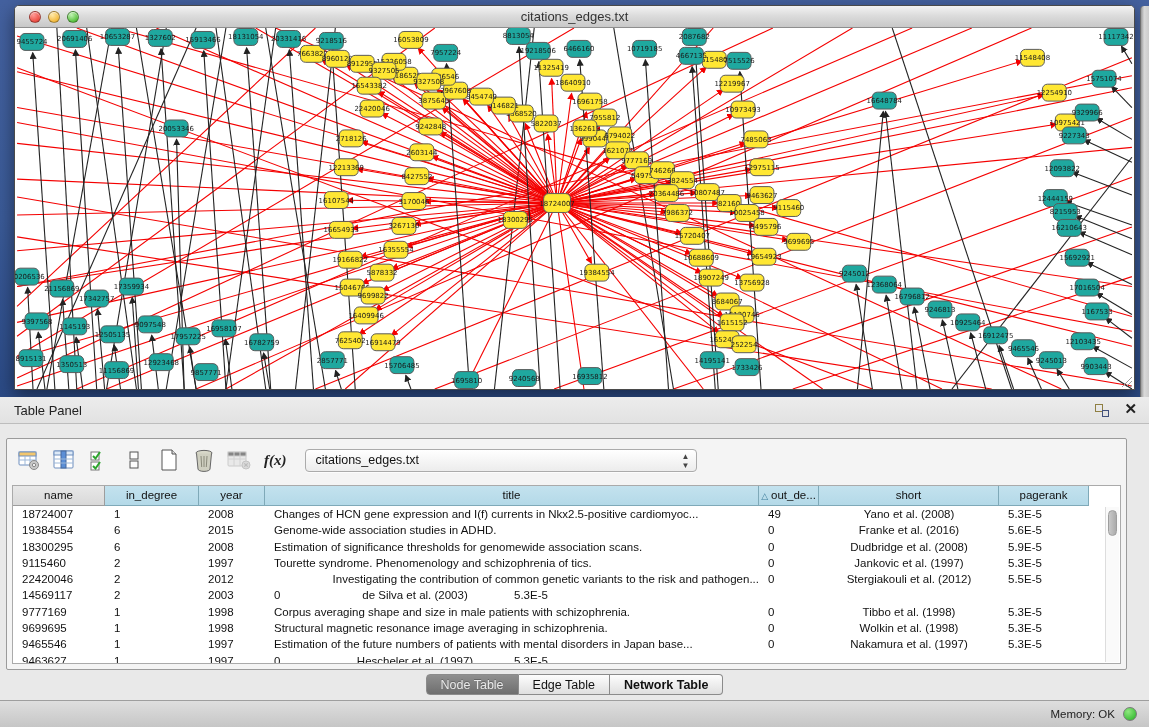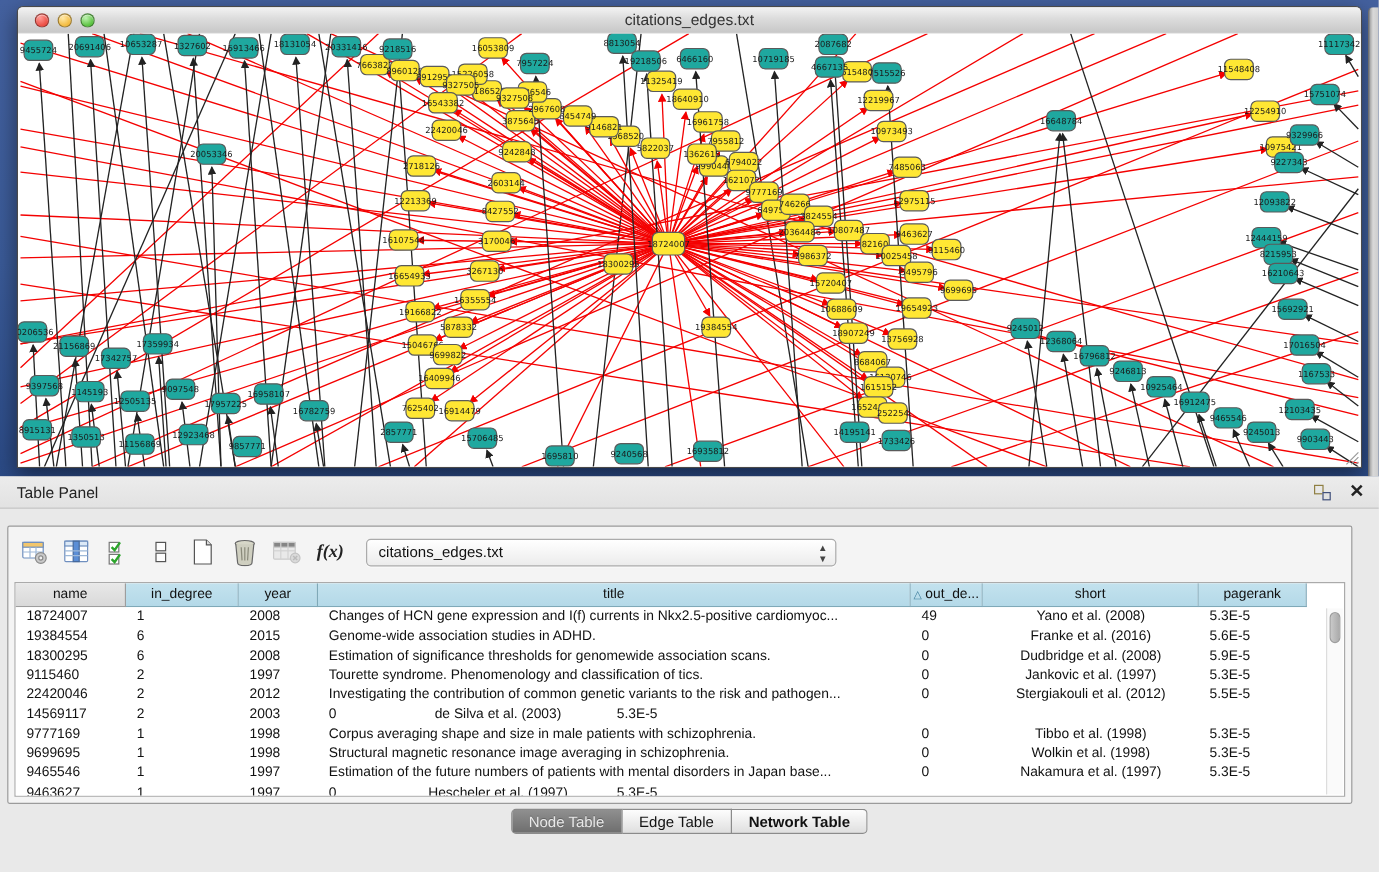--- a/index.html
+++ b/index.html
@@ -975,30 +975,30 @@
               <div class="dcell" style="width: 66px;">2008</div>
               <div class="dcell" style="width: 494px;">Estimation of significance thresholds for genomewide association scans.</div>
               <div class="dcell" style="width: 60px;">0</div>
               <div class="dcell center" style="width: 180px;">Dudbridge et al. (2008)</div>
               <div class="dcell" style="width: 90px;">5.9E-5</div>
             </div>
             <div class="drow">
               <div class="dcell" style="width: 92px;">9115460</div>
               <div class="dcell" style="width: 94px;">2</div>
               <div class="dcell" style="width: 66px;">1997</div>
-              <div class="dcell" style="width: 494px;">Tourette syndrome. Phenomenology and classification of tics.</div>
+              <div class="dcell" style="width: 494px;">Tourette syndrome. Phenomenology and schizophrenia of tics.</div>
               <div class="dcell" style="width: 60px;">0</div>
               <div class="dcell center" style="width: 180px;">Jankovic et al. (1997)</div>
               <div class="dcell" style="width: 90px;">5.3E-5</div>
             </div>
             <div class="drow">
               <div class="dcell" style="width: 92px;">22420046</div>
               <div class="dcell" style="width: 94px;">2</div>
               <div class="dcell" style="width: 66px;">2012</div>
-              <div class="dcell" style="width: 494px;">Investigating the contribution of common genetic variants to the risk and pathogen...</div>
+              <div class="dcell" style="width: 494px; text-align: right;">Investigating the contribution of common genetic variants to the risk and pathogen...</div>
               <div class="dcell" style="width: 60px;">0</div>
               <div class="dcell center" style="width: 180px;">Stergiakouli et al. (2012)</div>
               <div class="dcell" style="width: 90px;">5.5E-5</div>
             </div>
             <div class="drow">
               <div class="dcell" style="width: 92px;">14569117</div>
               <div class="dcell" style="width: 94px;">2</div>
               <div class="dcell" style="width: 66px;">2003</div>
               <div class="dcell" style="width: 60px;">0</div>
               <div class="dcell center" style="width: 180px;">de Silva et al. (2003)</div>
@@ -1046,13 +1046,17 @@
       </div>
     </div>
 
     <div class="tabs" id="tabs">
         <div class="seg active">Node Table</div>
         <div class="seg">Edge Table</div>
         <div class="seg">Network Table</div>
       </div>
   </div>
 
+  <div class="statusbar">
+    <span class="mem">Memory: OK</span>
+    <span class="mem-dot"></span>
+  </div>
 </div>
 
 </body></html>

